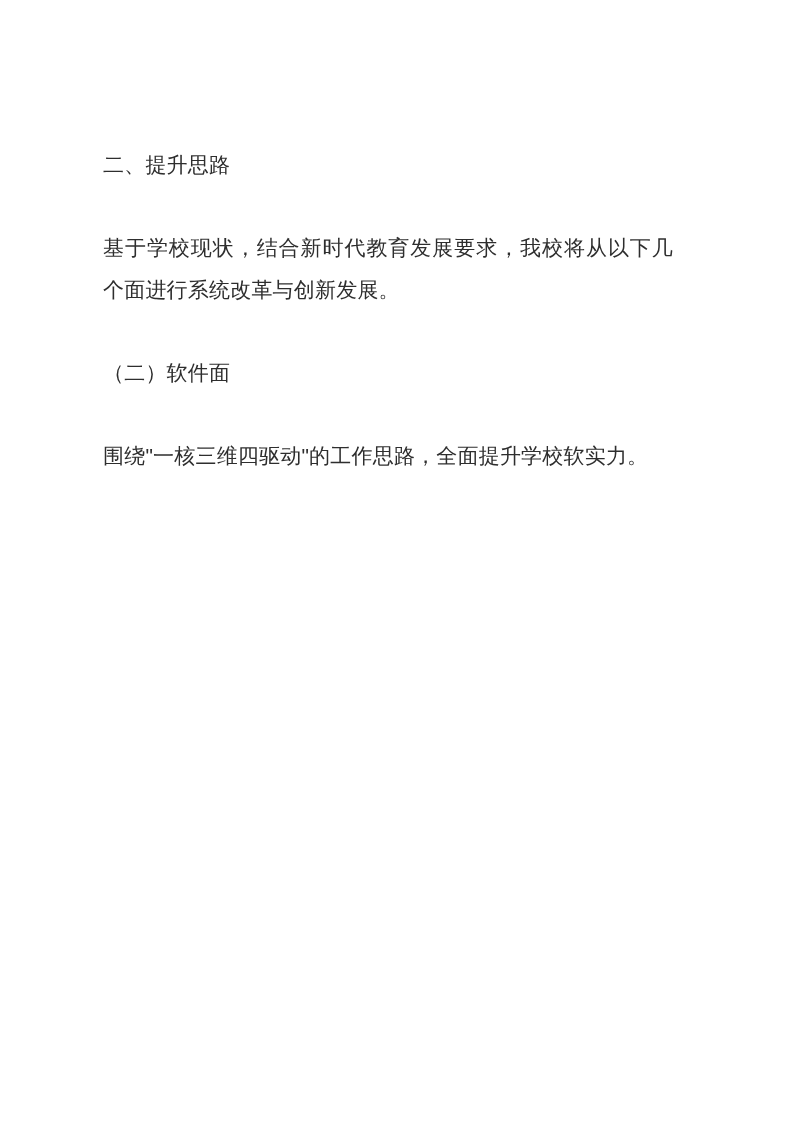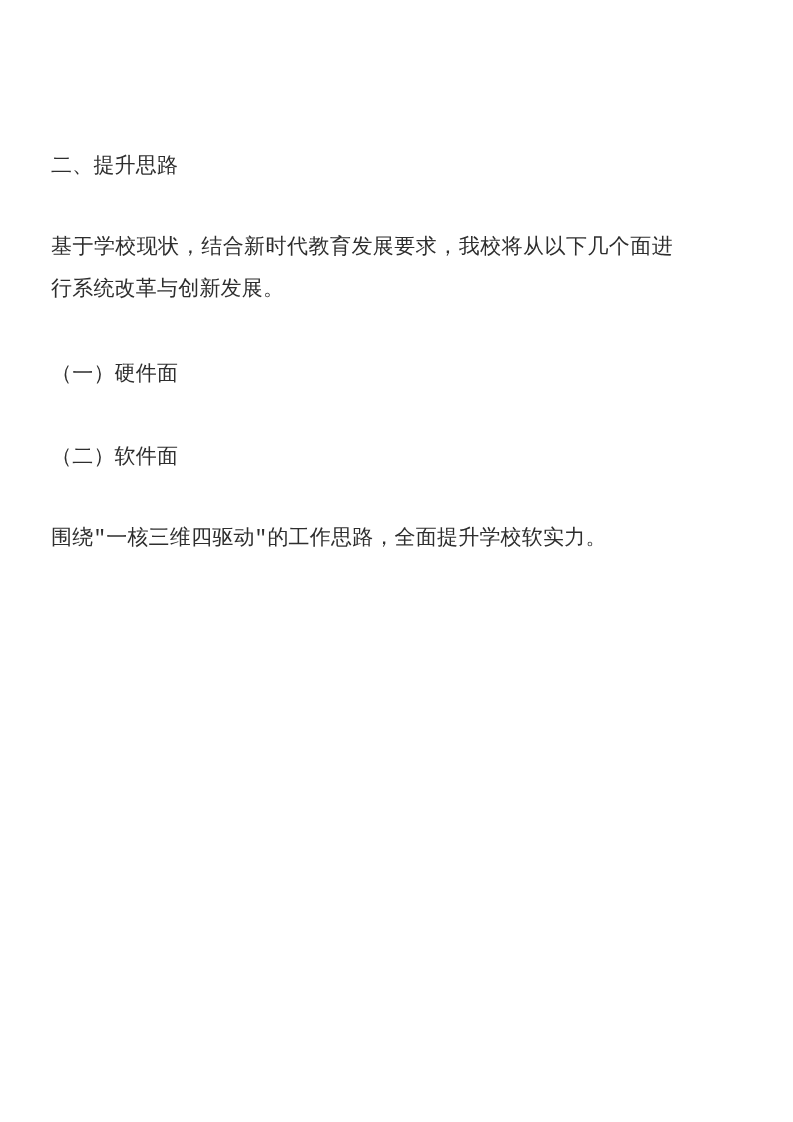--- a/index.html
+++ b/index.html
@@ -9,50 +9,48 @@
   body {
     width: 793px;
     height: 1122px;
     background: #ffffff;
     overflow: hidden;
   }
   .doc-page {
     box-sizing: border-box;
     width: 793px;
     height: 1122px;
-    padding: 144px 120px 0 51px;
+    padding: 144px 120px 0 103px;
     background: #ffffff;
     font-family: "Liberation Sans", "DejaVu Sans", sans-serif;
     font-size: 21px;
     line-height: 42px;
     color: #2e2e2e;
   }
   .doc-block {
     margin: 0 0 41px 0;
     padding: 0;
     font-weight: 400;
     letter-spacing: 0.2px;
   }
   .doc-heading {
     text-align: left;
     white-space: nowrap;
   }
   .doc-paragraph {
     text-align: justify;
     text-justify: inter-character;
-    font-family: Liberation Mono, monospace;
   }
 </style>
 </head>
 <body>
 
 <div class="doc-page">
   <div class="doc-block doc-heading">二、提升思路</div>
 
   <div class="doc-block doc-paragraph">基于学校现状，结合新时代教育发展要求，我校将从以下几个面进行系统改革与创新发展。</div>
 
-  <div class="doc-block doc-heading">（一）硬件面</div>
 
 
   <div class="doc-block doc-heading">（二）软件面</div>
 
   <div class="doc-block doc-paragraph">围绕"一核三维四驱动"的工作思路，全面提升学校软实力。</div>
 </div>
 
 </body></html>

